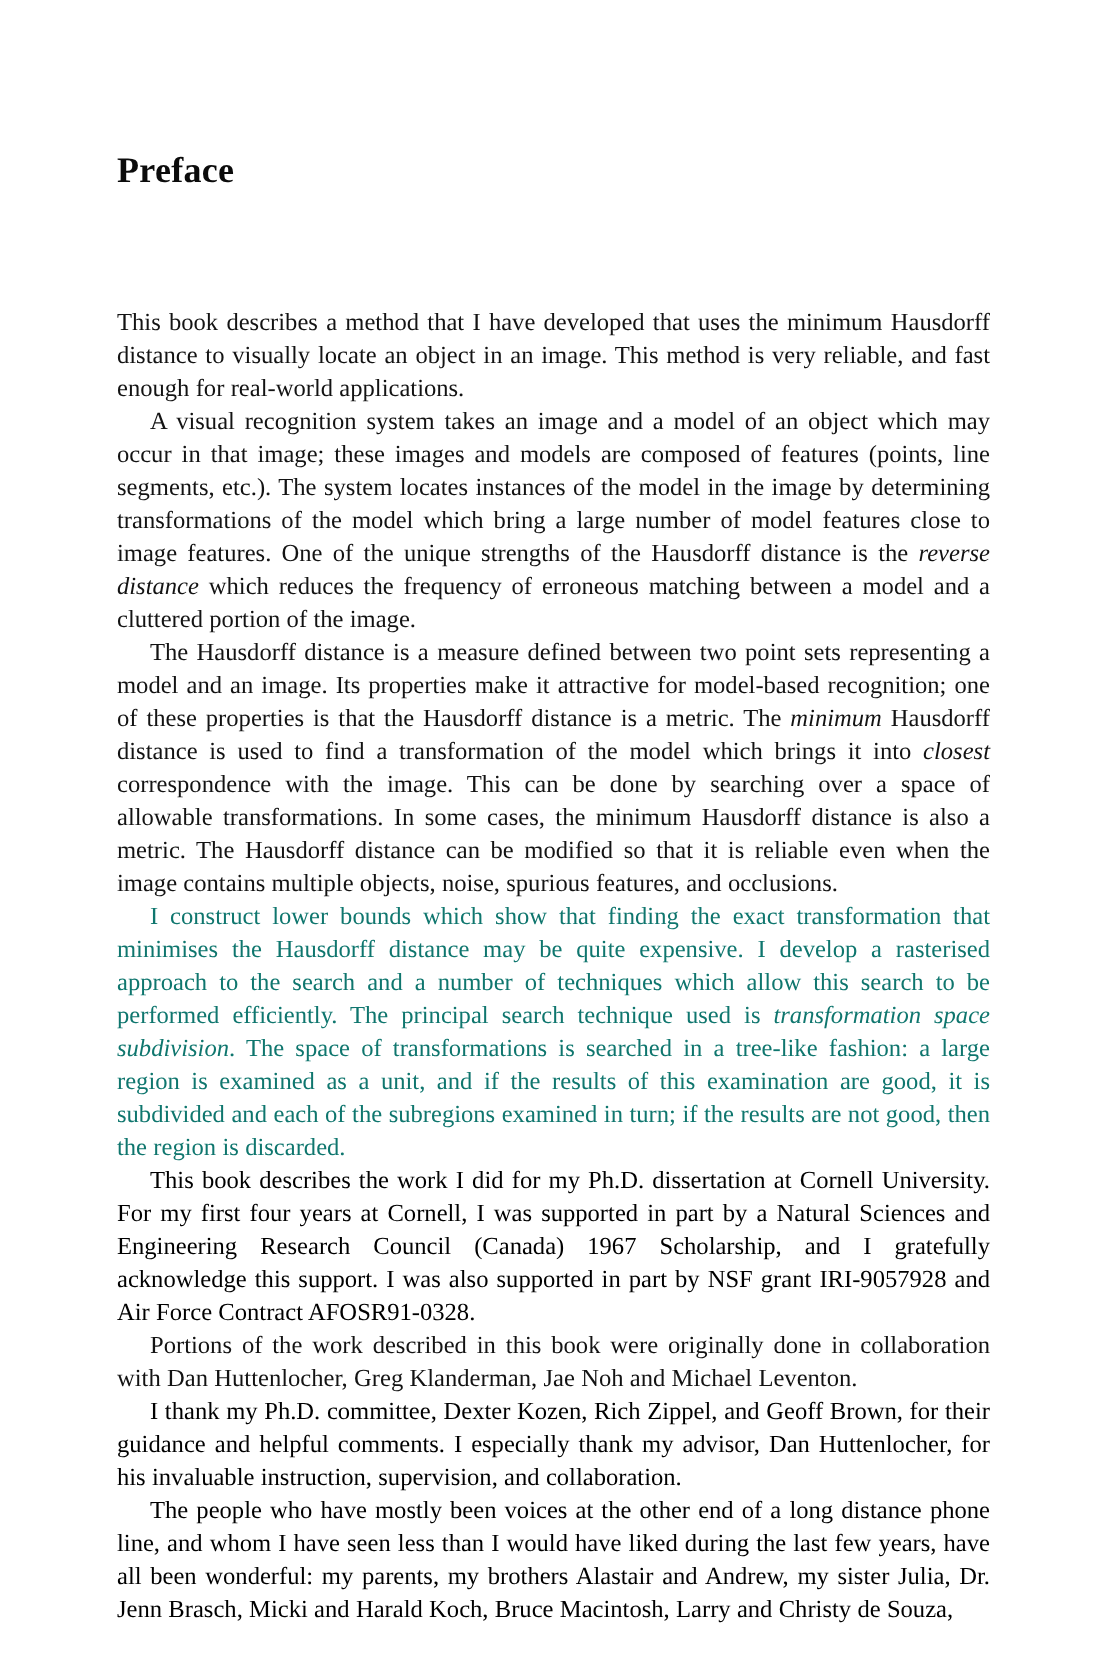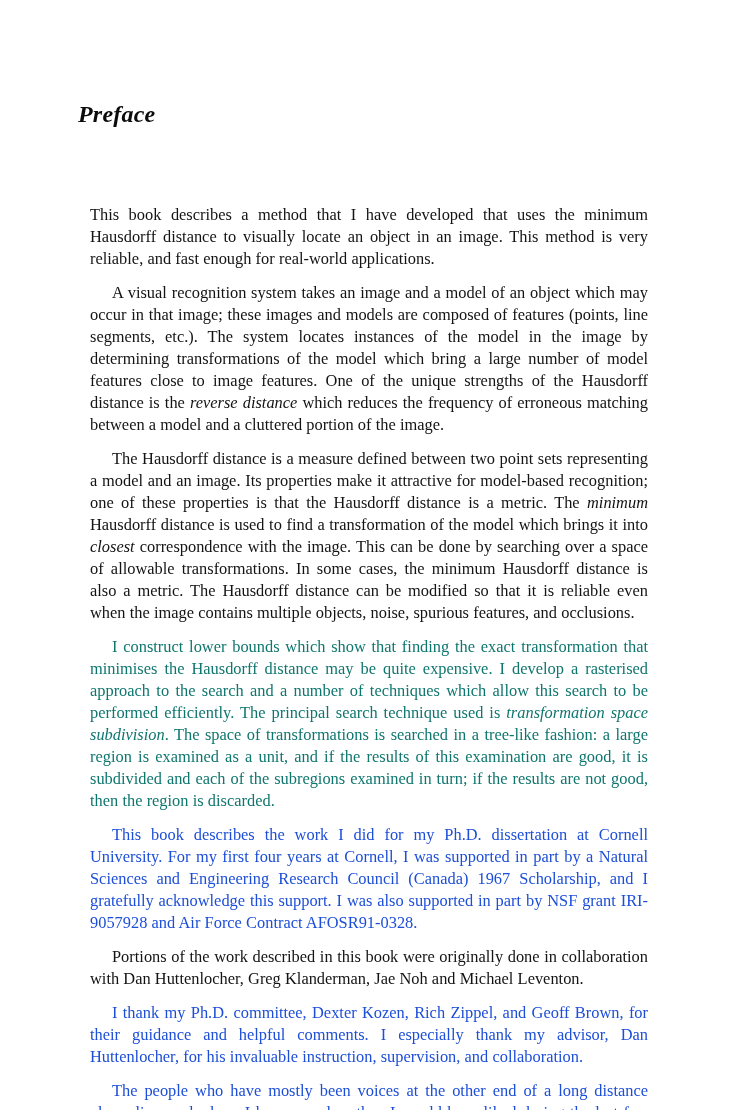--- a/index.html
+++ b/index.html
@@ -32,49 +32,48 @@
     width: 582px;
   }
 
   .chapter-title {
     font-size: 24px;
     font-weight: bold;
     letter-spacing: 0.2px;
     line-height: 28px;
     margin: 0 0 0 0;
     color: #0b0b0b;
-    font-style: italic;
   }
 
   .body-block {
     margin-top: 76px;
   }
 
   p.para {
-    margin: 12px;
+    margin: 0;
     font-size: 16.4px;
     line-height: 22.0px;
     text-align: justify;
     text-justify: inter-word;
     color: #131313;
     word-spacing: 0.1px;
     -webkit-font-smoothing: none;
   }
 
   p.indent {
     text-indent: 22px;
   }
 
   
   p.faded {
     color: #0f766e;
   }
 
   p.semi-faded {
-    color: #1d4ed8;
+    color: #000000;
   }
 
   em.it {
     font-style: italic;
   }
 </style>
 </head>
 <body>
 
 <div id="page">

